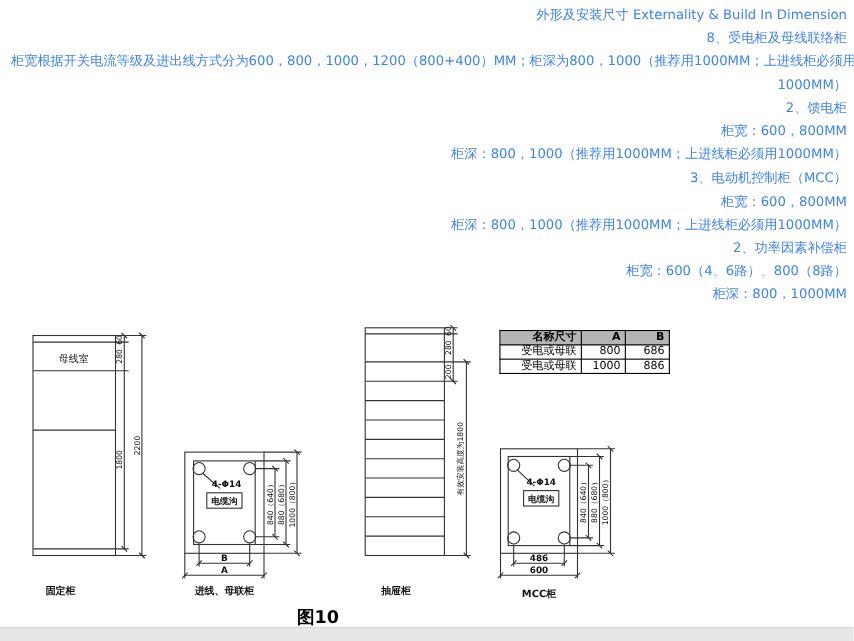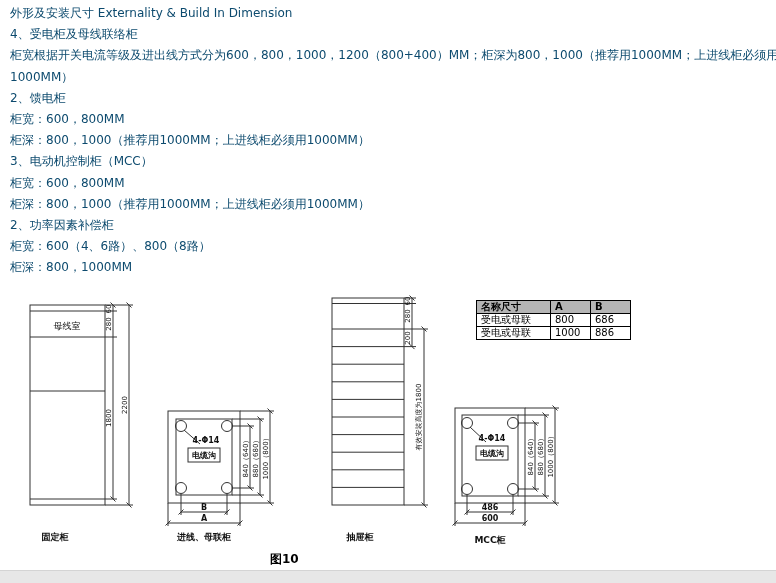--- a/index.html
+++ b/index.html
@@ -3,45 +3,45 @@
 <meta charset="utf-8">
 <style>
   * { margin:0; padding:0; box-sizing:border-box; }
   html,body { width:776px; height:583px; }
   body {
     position:relative; overflow:hidden; background:#ffffff;
     font-family:"DejaVu Sans","Liberation Sans",sans-serif;
     color:#2b2b2b;
   }
   .textblock { position:absolute; left:10px; top:3px; width:760px; }
-  .tline { font-size:12px; line-height:21.2px; white-space:nowrap; color:#0c4a6e; }
+  .tline { font-size:12px; line-height:21.2px; white-space:nowrap; color:#3b82f6;text-align:right; }
   .drawing { position:absolute; left:0; top:293px; }
   svg line, svg rect, svg circle, svg path { stroke:#333; fill:none; stroke-width:1; }
   svg text { fill:#111; stroke:none; font-family:"DejaVu Sans","Liberation Sans",sans-serif; }
   .lbl-s { font-size:7px; }
   .lbl-m { font-size:8px; font-weight:bold; }
   .cap   { font-size:9px; font-weight:bold; }
   .size-table {
-    position:absolute; left:476px; top:300px; border-collapse:collapse;
-    font-size:10px; text-align:left; color:#000;
+    position:absolute; left:454px; top:300px; border-collapse:collapse;
+    font-size:10px; text-align:right; color:#000;
   }
   .size-table th, .size-table td { border:1px solid #000; height:12px; line-height:12px; padding:0 4px; }
   .size-table th { background:#b5b5b5; font-weight:bold; }
   .size-table .c-name { width:74px; }
   .size-table .c-a { width:40px; }
   .size-table .c-b { width:40px; }
-  .figcap { position:absolute; left:270px; top:551px; font-size:12px; font-weight:bold; color:#000; }
+  .figcap { position:absolute; left:270px; top:551px; font-size:16px; font-weight:bold; color:#000; }
   .bottombar { position:absolute; left:0; top:570px; width:776px; height:13px; background:#e7e7e7; border-top:1px solid #d4d4d4; }
 </style>
 </head>
 <body>
 
 <div class="textblock">
   <div class="tline">外形及安装尺寸 Externality &amp; Build In Dimension</div>
-  <div class="tline">4、受电柜及母线联络柜</div>
+  <div class="tline">8、受电柜及母线联络柜</div>
   <div class="tline">柜宽根据开关电流等级及进出线方式分为600，800，1000，1200（800+400）MM；柜深为800，1000（推荐用1000MM；上进线柜必须用</div>
   <div class="tline">1000MM）</div>
   <div class="tline">2、馈电柜</div>
   <div class="tline">柜宽：600，800MM</div>
   <div class="tline">柜深：800，1000（推荐用1000MM；上进线柜必须用1000MM）</div>
   <div class="tline">3、电动机控制柜（MCC）</div>
   <div class="tline">柜宽：600，800MM</div>
   <div class="tline">柜深：800，1000（推荐用1000MM；上进线柜必须用1000MM）</div>
   <div class="tline">2、功率因素补偿柜</div>
   <div class="tline">柜宽：600（4、6路）、800（8路）</div>

